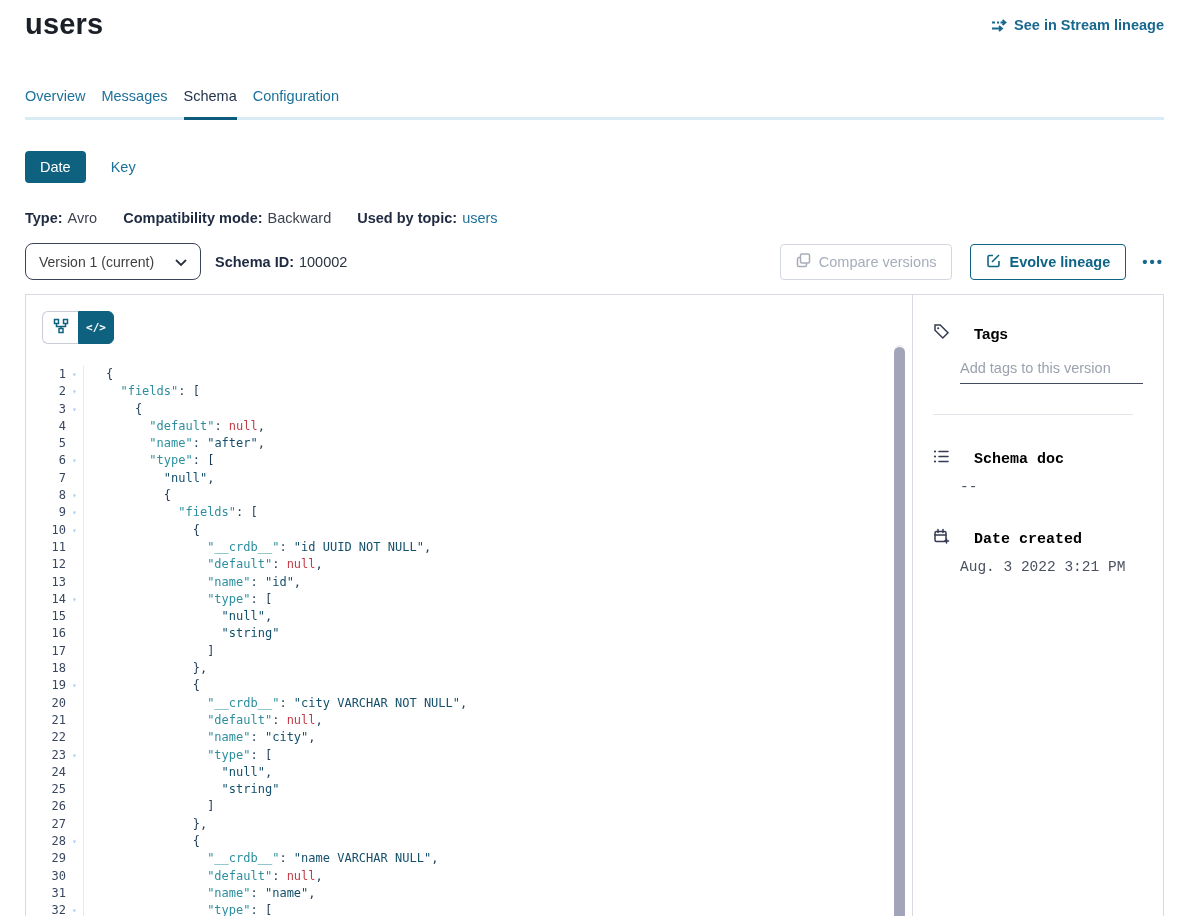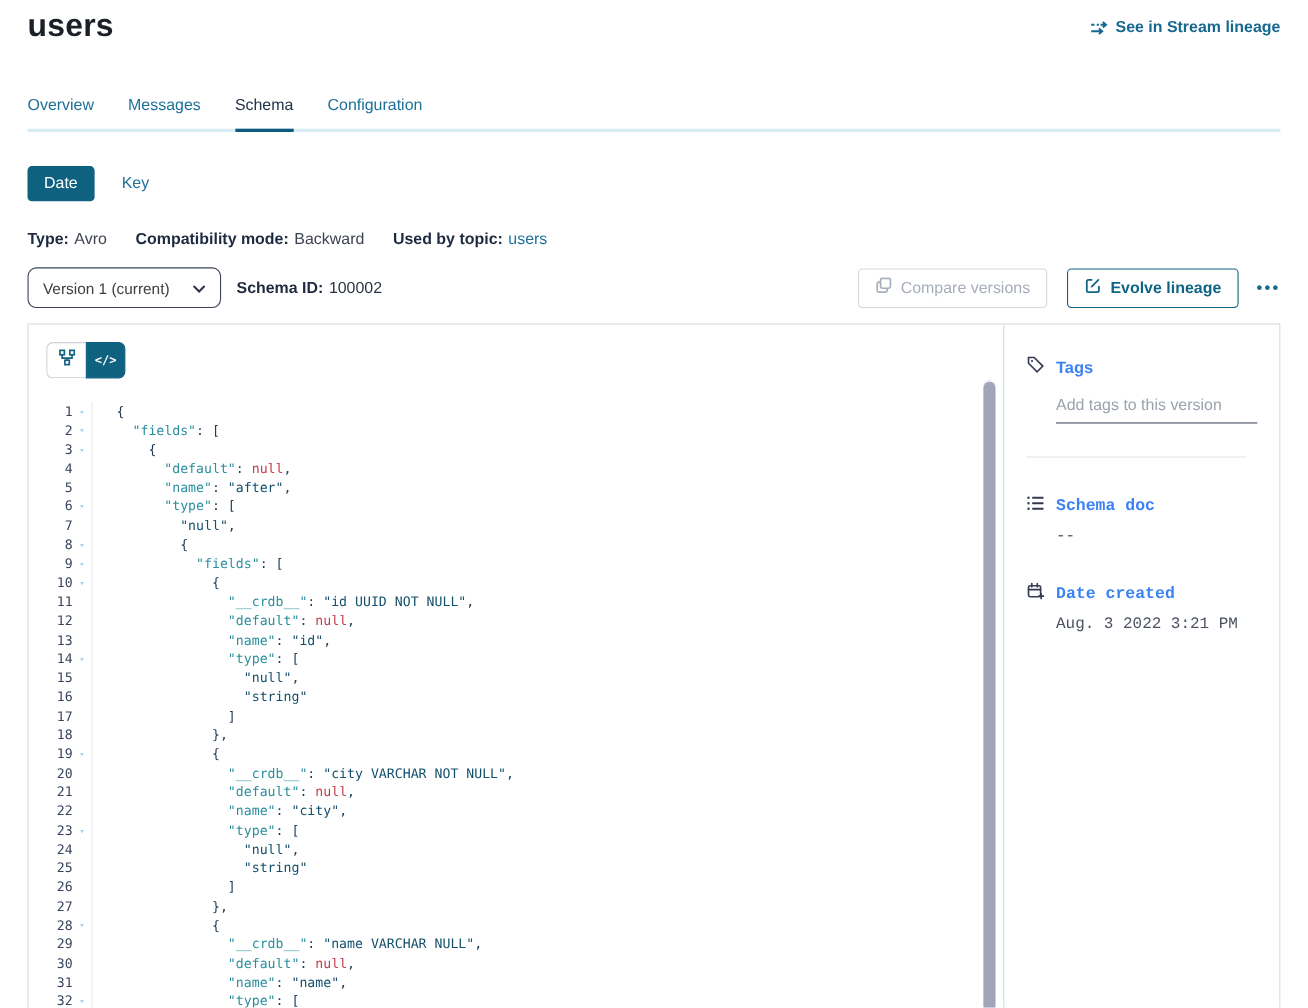--- a/index.html
+++ b/index.html
@@ -16,21 +16,21 @@
   .header-row { display: flex; justify-content: space-between; align-items: flex-start; padding-top: 8px; }
   .page-title { font-size: 29px; font-weight: 700; color: #1b1f27; letter-spacing: 0.2px; }
   .lineage-link {
     display: inline-flex; align-items: center; gap: 7px;
     color: #17698f; font-size: 14.5px; font-weight: 600;
     margin-top: 9px; cursor: pointer; text-decoration: none;
   }
   .lineage-link svg { display: block; }
 
   
-  .tabs { display: flex; gap: 31px; margin-top: 47px; border-bottom: 3px solid #d9ecf5; }
+  .tabs { display: flex; gap: 16px; margin-top: 47px; border-bottom: 3px solid #d9ecf5; }
   .tab {
     font-size: 14.5px; color: #1d7199; padding-bottom: 13px; cursor: pointer;
     margin-bottom: -3px; border-bottom: 3px solid transparent;
   }
   .tab.active { color: #22334c; border-bottom-color: #0d5c7d; cursor: default; }
 
   
   .vk-row { display: flex; align-items: center; margin-top: 31px; }
   .vk-value {
     background: #0f6180; color: #ffffff; font-size: 14.5px;
@@ -97,21 +97,21 @@
     position: absolute; top: 50px; bottom: 3px; right: 7px; width: 11px;
     background: #f0f1f4; border-radius: 6px;
   }
   .scrollbar-thumb {
     position: absolute; top: 2px; left: 0; width: 11px; height: 98%;
     background: #a2a5b9; border-radius: 6px; cursor: grab;
   }
 
   
   .sidebar { flex: 0 0 246px; padding: 28px 20px 0 20px; }
-  .sb-section-header { display: flex; align-items: center; gap: 10px; color: #3b82f6; }
+  .sb-section-header { display: flex; align-items: center; gap: 24px; color: #000000; }
   .sb-section-header svg { color: #353b52; flex: 0 0 auto; }
   .sb-title { font-size: 15px; font-weight: 700; }
   .tags-input-wrap { margin: 15px 0 0 27px; width: 183px; border-bottom: 1px solid #434a5e; padding-bottom: 6px; }
   .tags-input { border: none; outline: none; width: 100%; font-size: 14.5px; font-family: "Liberation Sans", sans-serif; color: #2b3342; background: transparent; }
   .tags-input::placeholder { color: #9ba1ad; }
   .sb-divider { border: none; border-top: 1px solid #e2e4e9; margin: 30px 10px 0 0; }
   .sb-section { margin-top: 33px; font-family: Liberation Mono, monospace; }
   .sb-value { margin: 9px 0 0 27px; font-size: 14.5px; color: #4a5160; }
 </style>
 </head>

